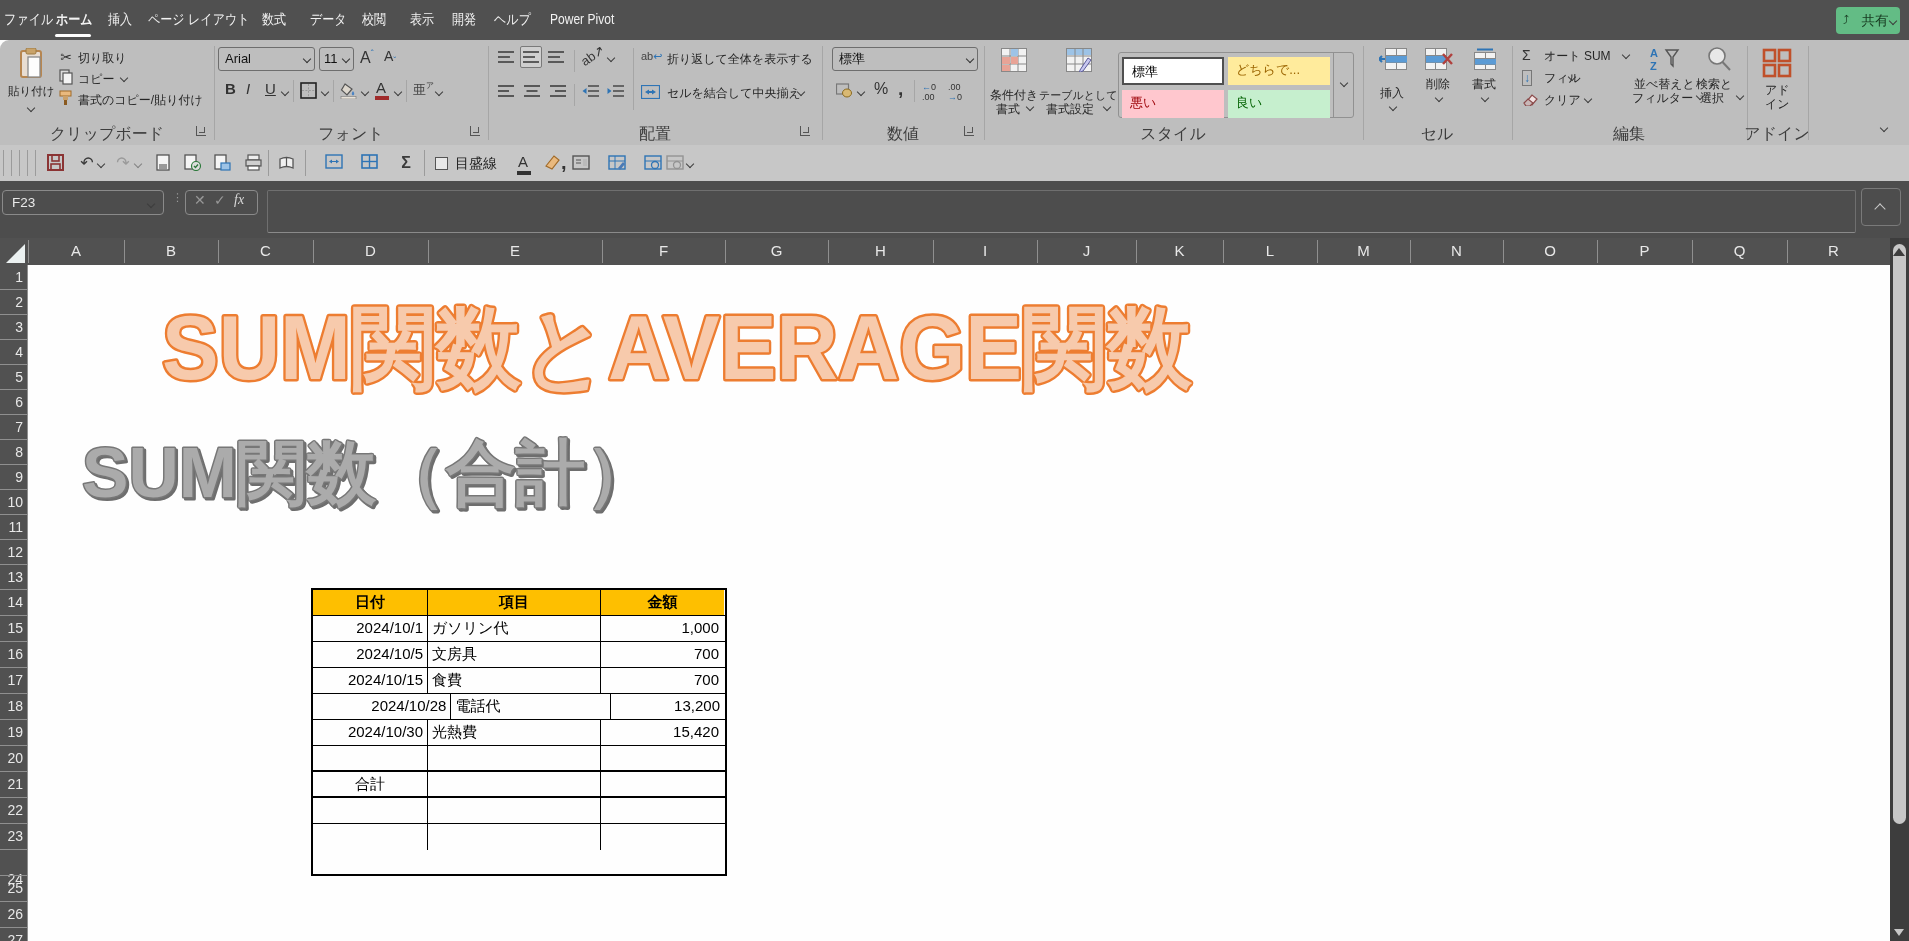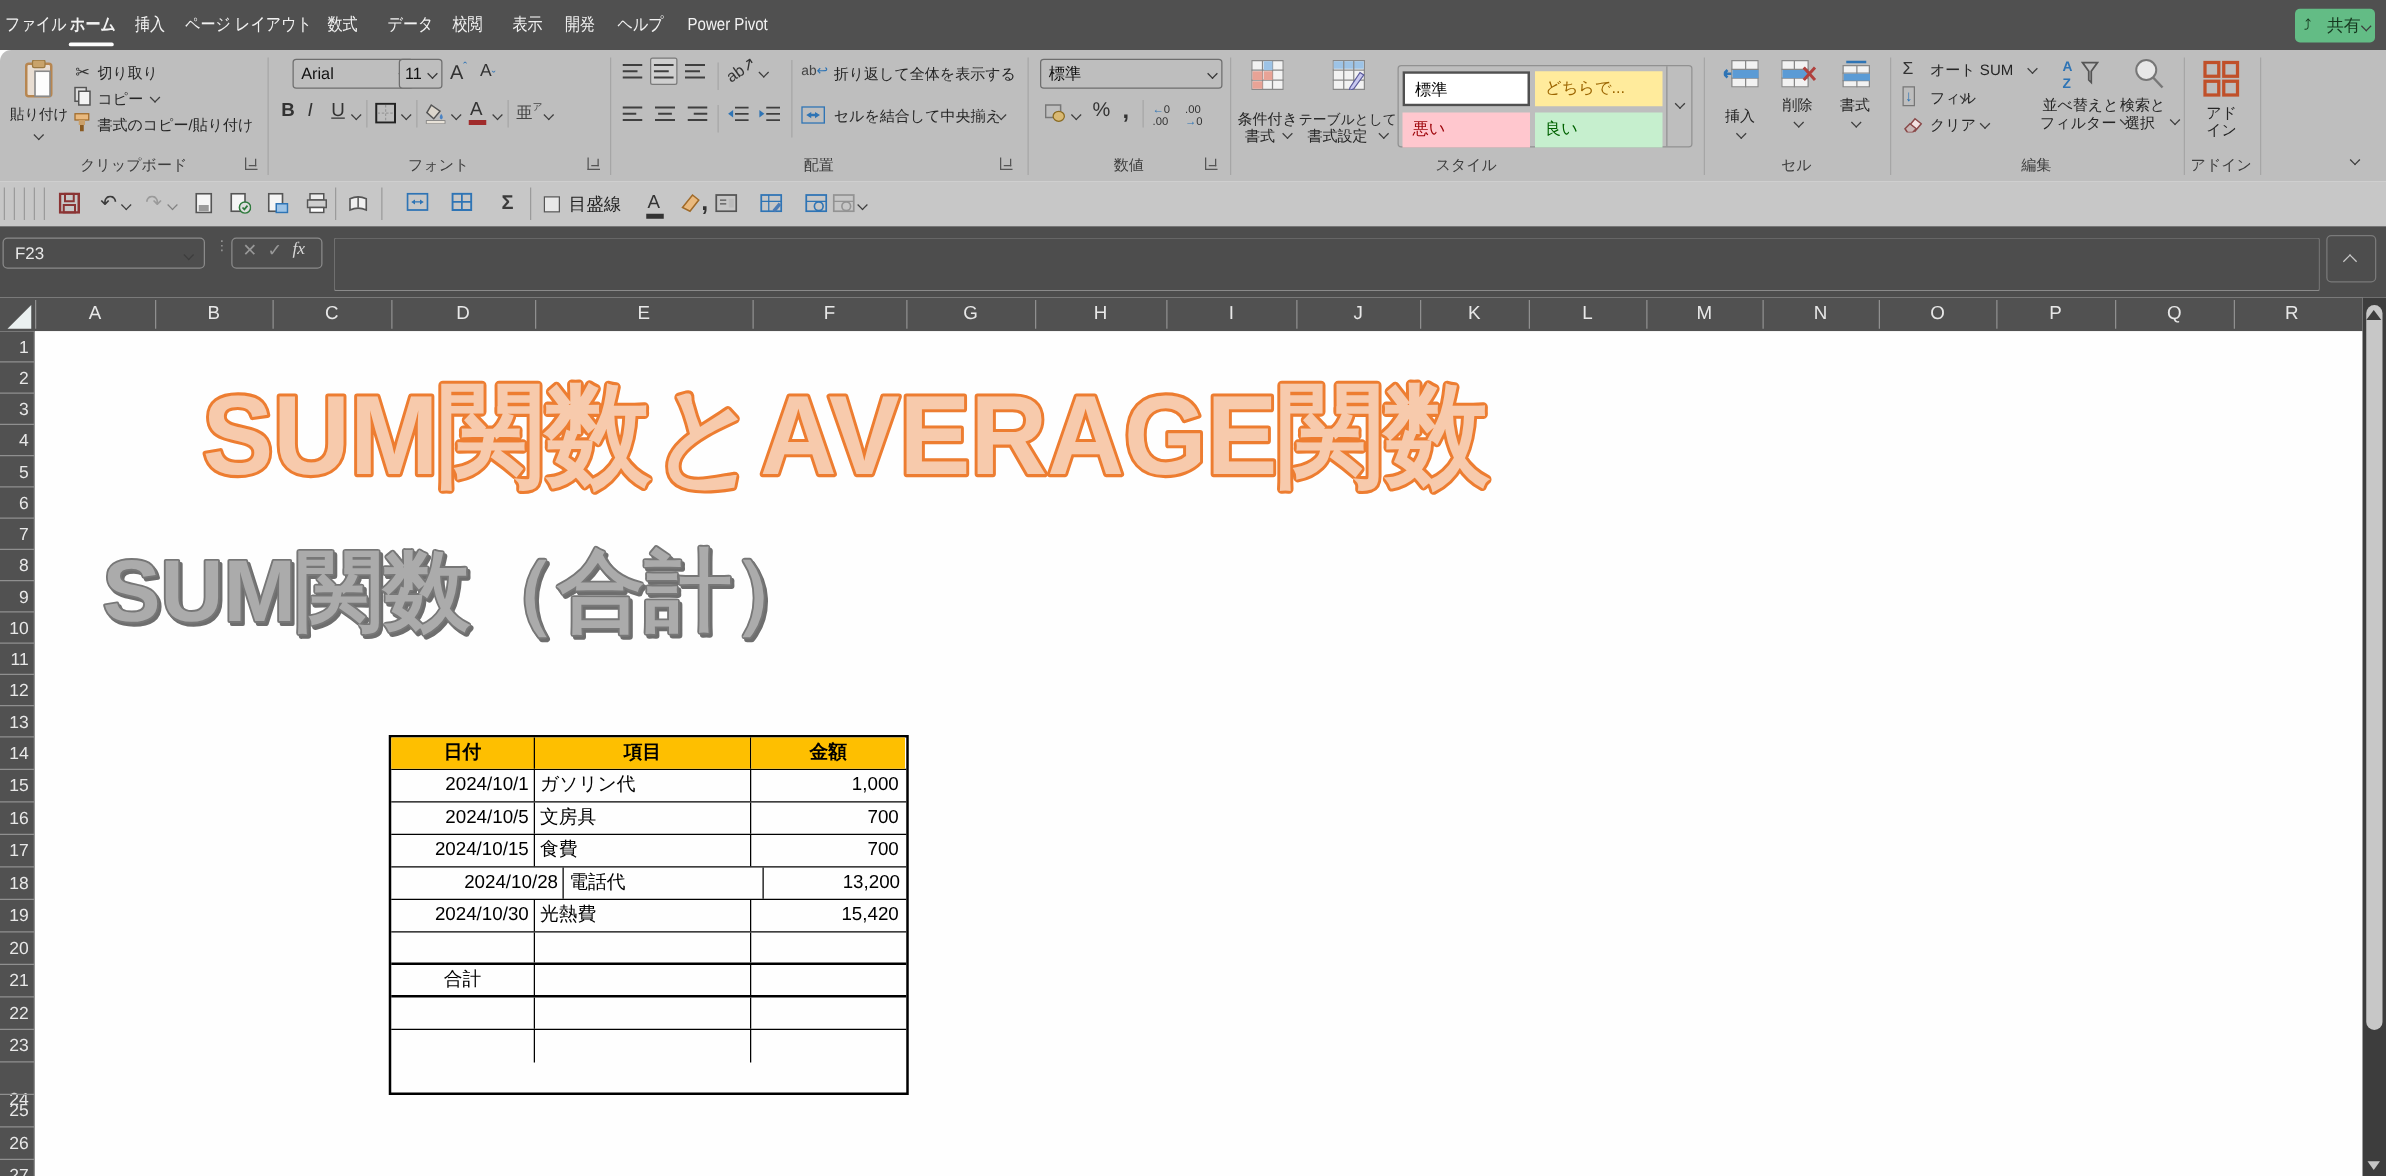--- a/index.html
+++ b/index.html
@@ -11,21 +11,21 @@
   #menubar { left:0; top:0; width:1909px; height:40px; background:#505050; z-index:30; }
   .menu-item { position:absolute; top:0; height:40px; line-height:38px; color:#f2f2f2; font-size:14px; white-space:nowrap; transform-origin:0 50%; transform:scaleX(0.86); }
   .menu-item.active { font-weight:bold; }
   .menu-underline { position:absolute; height:3px; background:#fdfdfd; border-radius:2px; top:34px; }
   #share-btn { right:9px; top:7px; width:64px; height:27px; background:#63bc85; border-radius:4px; color:#16381f; font-size:13.5px; line-height:27px; text-align:center; }
 
   
   #ribbon { left:0; top:40px; width:1909px; height:105px; background:#bebebe; border-top-left-radius:9px; z-index:20; }
   #ribbon-corner { left:0; top:40px; width:12px; height:12px; background:#fefefe; z-index:19; }
   .rsep { position:absolute; top:6px; height:94px; width:1px; background:#a6a6a6; }
-  .glabel { position:absolute; top:84px; height:14px; font-size:12px; color:#3d3d3d; text-align:center; white-space:nowrap; transform:translateX(-50%); }
+  .glabel { position:absolute; top:84px; height:14px; font-size:16px; color:#3d3d3d; text-align:center; white-space:nowrap; transform:translateX(-50%); }
   .launcher { position:absolute; top:86px; width:10px; height:10px; border-left:1px solid #555; border-bottom:1px solid #555; }
   .launcher:after { content:""; position:absolute; left:2px; bottom:2px; width:5px; height:5px; border-right:1.5px solid #555; border-bottom:1.5px solid #555; }
   .rtxt { position:absolute; font-size:12px; color:#262626; white-space:nowrap; }
   .chev { position:absolute; width:8px; height:8px; }
   .chev:after { content:""; position:absolute; left:1px; top:1px; width:5px; height:5px; border-right:1.2px solid #3d3d3d; border-bottom:1.2px solid #3d3d3d; transform:rotate(45deg); }
   .combo { position:absolute; height:24px; border:1px solid #6e6e6e; border-radius:3px; background:#bebebe; font-size:13px; color:#111; line-height:22px; padding-left:6px; }
   .combo .cchev { position:absolute; right:4px; top:8px; width:6px; height:6px; border-right:1.3px solid #333; border-bottom:1.3px solid #333; transform:rotate(45deg); }
   .icon16 { position:absolute; width:16px; height:16px; font-size:14px; line-height:16px; color:#333; text-align:center; }
   .vline-s { position:absolute; width:1px; background:#a6a6a6; }
 
@@ -160,21 +160,21 @@
   </div>
   <div class="abs" style="left:58px;top:50px;">
     <svg width="16" height="16" style="position:absolute;left:0;top:0;">
       <rect x="2" y="1" width="11" height="5" fill="#e9b97e" stroke="#a06a28" stroke-width="1"></rect>
       <rect x="5" y="6" width="5" height="4" fill="#caa06a"></rect>
       <rect x="6" y="10" width="3" height="5" fill="#8a5a20"></rect>
     </svg>
     <div class="rtxt" style="left:20px;top:2px;">書式のコピー/貼り付け</div>
   </div>
 
-  <div class="combo" style="left:234px;top:7px;width:97px;">
+  <div class="combo" style="left:218px;top:7px;width:97px;">
     <span>Arial</span>
     <span class="cchev"></span>
   </div>
   <div class="combo" style="left:319px;top:7px;width:35px;padding-left:4px;">
     <span>11</span>
     <span class="cchev"></span>
   </div>
   <div class="abs" style="left:360px;top:8px;font-size:16px;color:#333;">A<span style="font-size:9px;vertical-align:7px;color:#2e74b5;">ˆ</span></div>
   <div class="abs" style="left:384px;top:8px;font-size:14px;color:#333;">A<span style="font-size:9px;vertical-align:-2px;color:#2e74b5;">ˇ</span></div>
   <div class="abs" style="left:225px;top:40px;font-size:15px;font-weight:bold;color:#333;">B</div>

